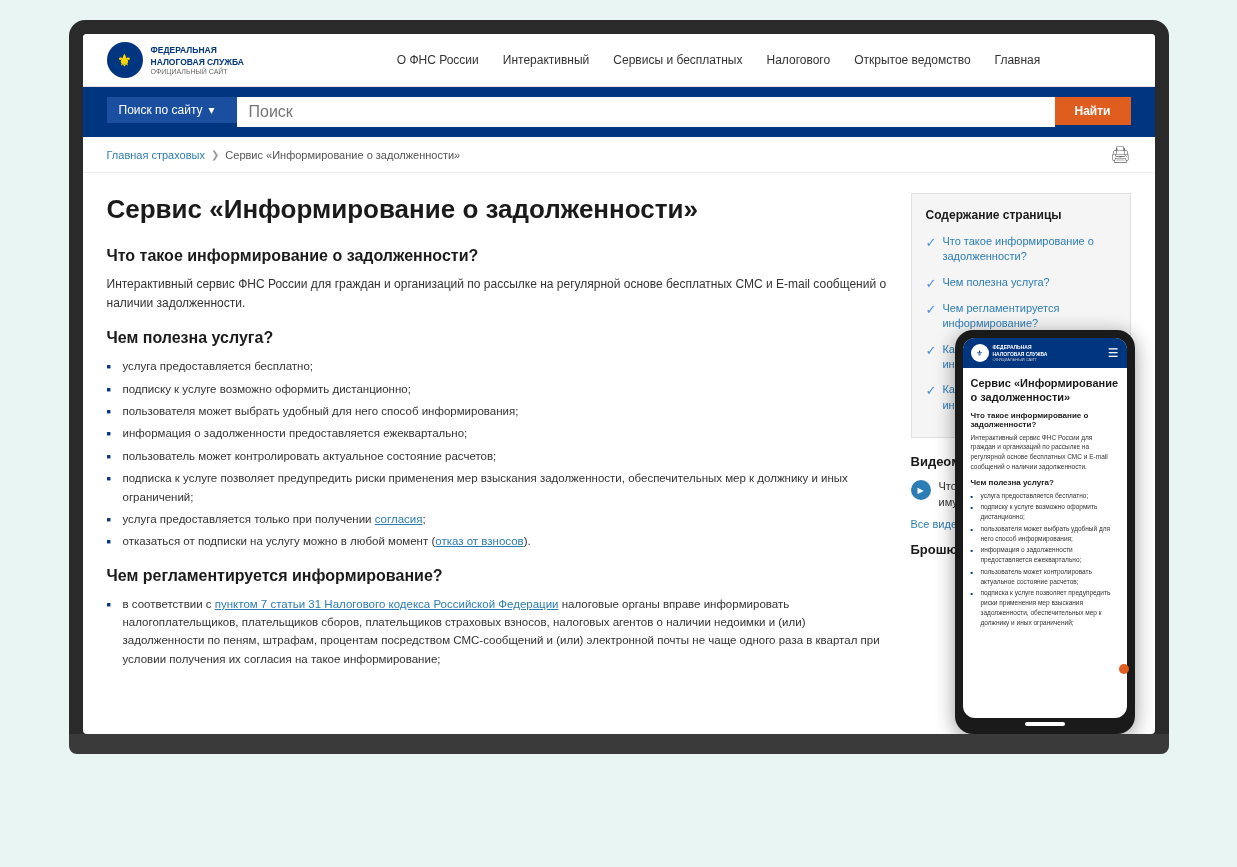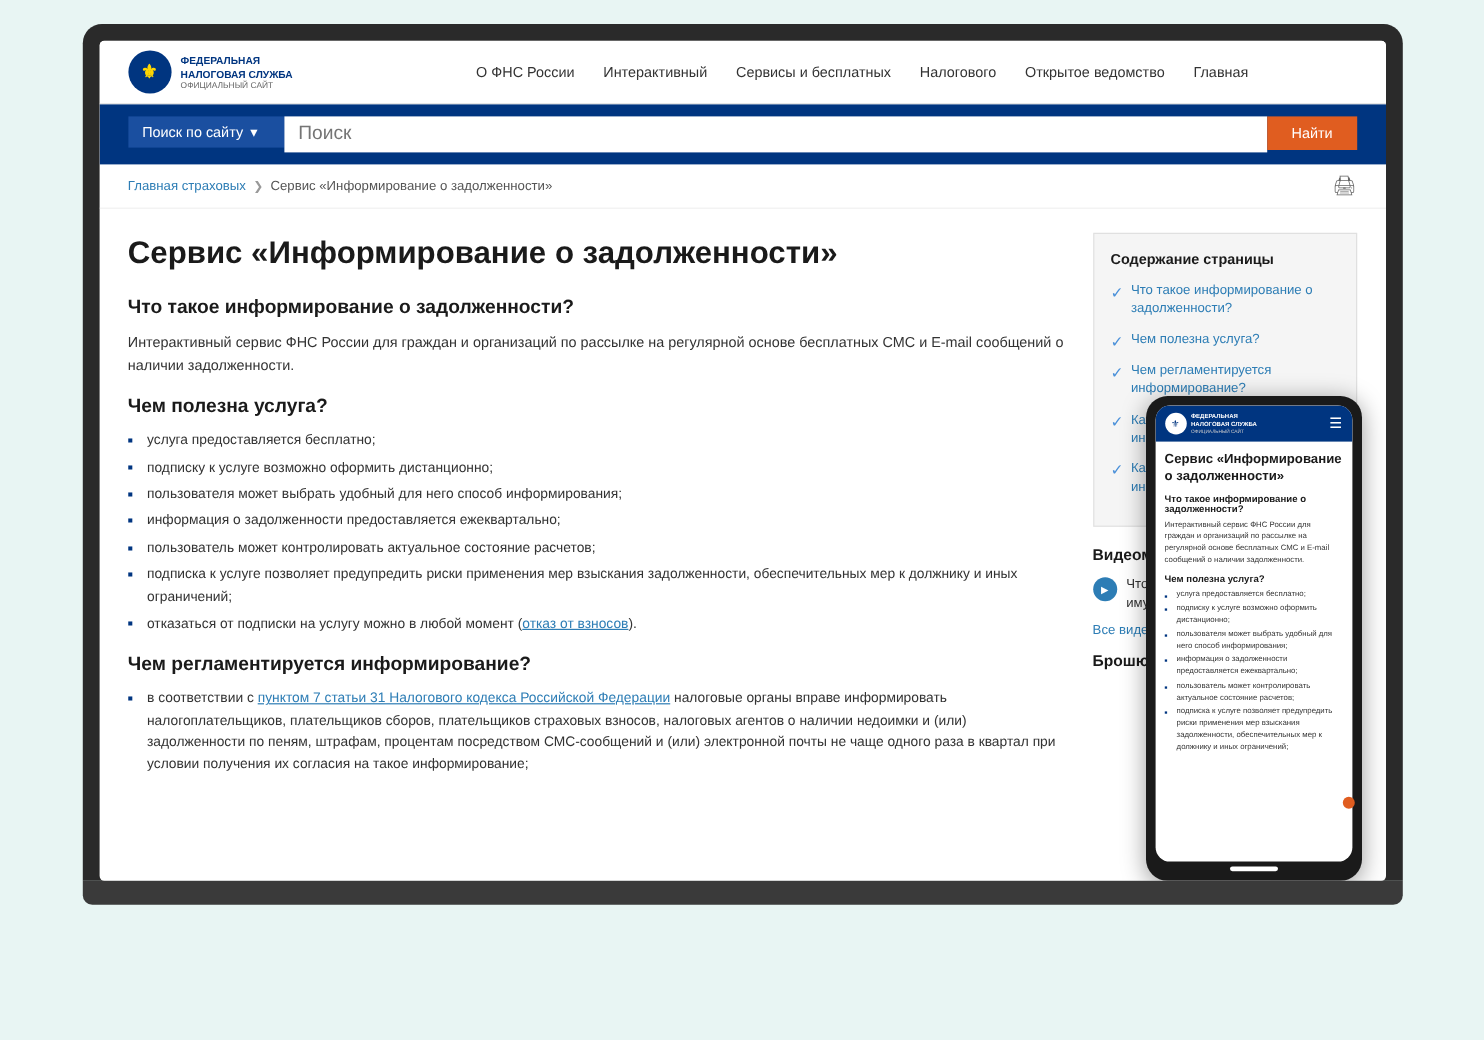--- a/index.html
+++ b/index.html
@@ -135,21 +135,21 @@
       color: #999;
     }
 
     .search-btn {
       background: #e05d20;
       color: #fff;
       border: none;
       padding: 7px 20px;
       font-size: 12px;
       cursor: pointer;
-      font-weight: normal;
+      font-weight: bold;
     }
 
     
     .breadcrumb-bar {
       padding: 8px 24px;
       display: flex;
       align-items: center;
       gap: 6px;
       font-size: 11px;
       border-bottom: 1px solid #f0f0f0;
@@ -492,20 +492,23 @@
         <p class="section-text">Интерактивный сервис ФНС России для граждан и организаций по рассылке на регулярной основе бесплатных СМС и E-mail сообщений о наличии задолженности.</p>
 
         <h2 class="section-title">Чем полезна услуга?</h2>
         <ul class="bullet-list">
           <li>услуга предоставляется бесплатно;</li>
           <li>подписку к услуге возможно оформить дистанционно;</li>
           <li>пользователя может выбрать удобный для него способ информирования;</li>
           <li>информация о задолженности предоставляется ежеквартально;</li>
           <li>пользователь может контролировать актуальное состояние расчетов;</li>
           <li>подписка к услуге позволяет предупредить риски применения мер взыскания задолженности, обеспечительных мер к должнику и иных ограничений;</li>
+          <li>
+            услуга предоставляется только при получении <a href="#">согласия</a>;
+          </li>
           <li>
             отказаться от подписки на услугу можно в любой момент (<a href="#">отказ от взносов</a>).
           </li>
         </ul>
 
         <h2 class="section-title">Чем регламентируется информирование?</h2>
         <ul class="bullet-list">
           <li>
             в соответствии с <a href="#">пунктом 7 статьи 31 Налогового кодекса Российской Федерации</a> налоговые органы вправе информировать налогоплательщиков, плательщиков сборов, плательщиков страховых взносов, налоговых агентов о наличии недоимки и (или) задолженности по пеням, штрафам, процентам посредством СМС-сообщений и (или) электронной почты не чаще одного раза в квартал при условии получения их согласия на такое информирование;
           </li>

